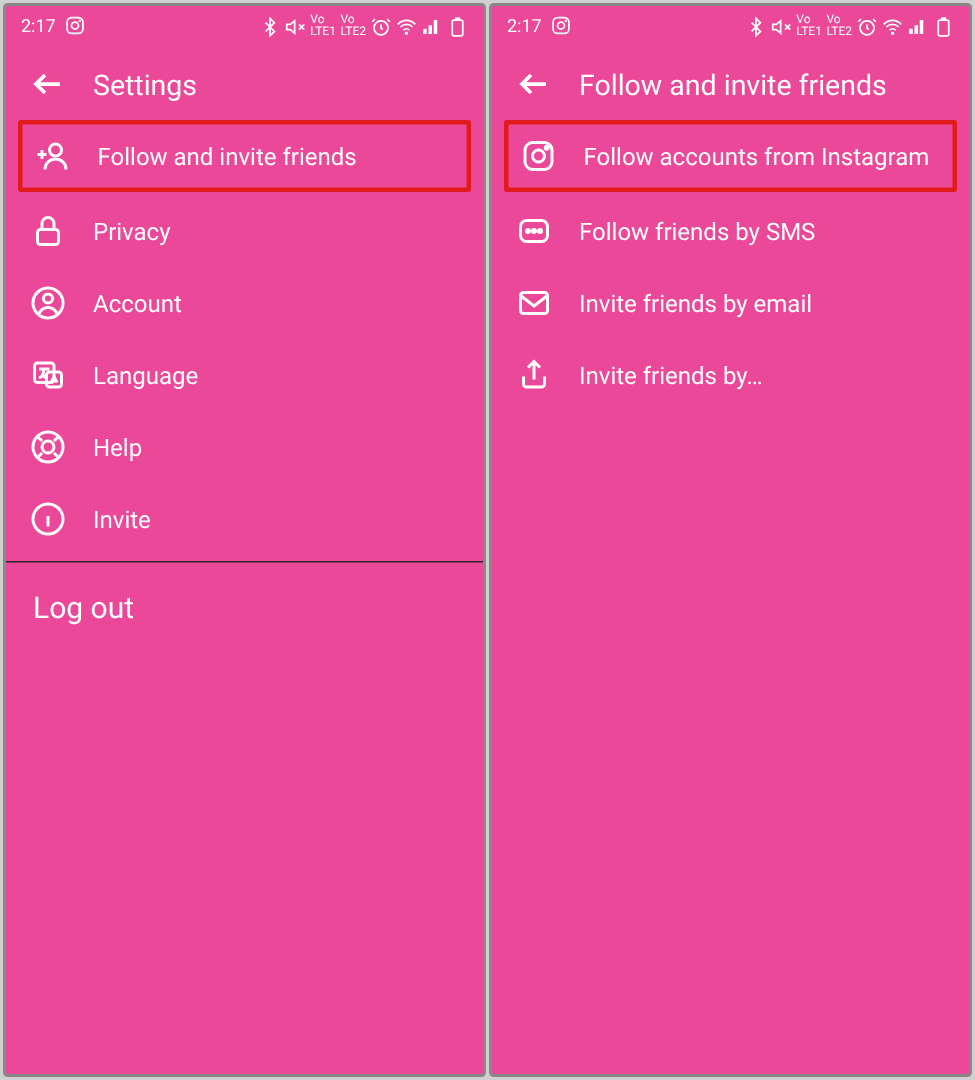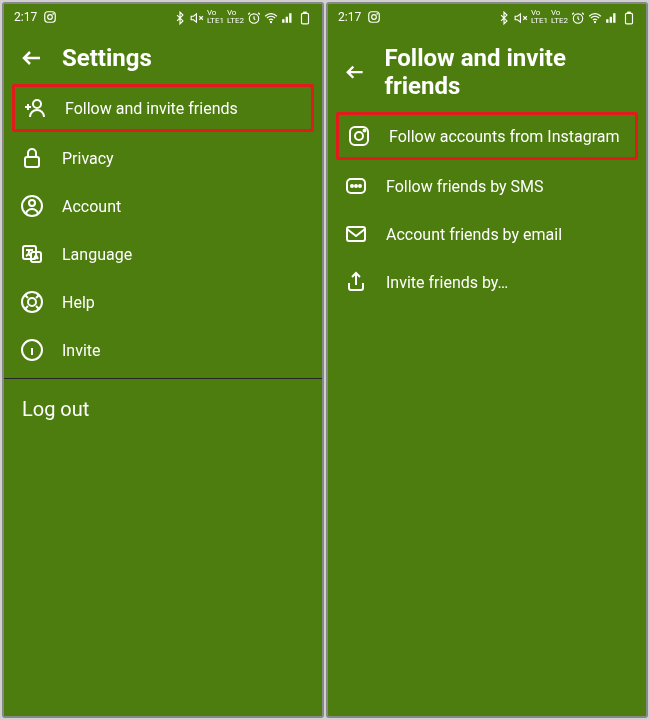--- a/index.html
+++ b/index.html
@@ -7,21 +7,21 @@
     background: #d0d0d0;
     font-family: -apple-system, Roboto, "Segoe UI", sans-serif;
     width: 650px;
     height: 720px;
     display: flex;
     gap: 2px;
     padding: 2px;
   }
   .phone {
     flex: 1;
-    background: #4d7c0f;
+    background: #ec4899;
     border: 2px solid #888;
     border-radius: 3px;
     display: flex;
     flex-direction: column;
     overflow: hidden;
   }
   .statusbar {
     height: 26px;
     display: flex;
     justify-content: space-between;
@@ -35,22 +35,22 @@
   .status-icon { width:14px; height:14px; display:inline-flex; }
   .status-small { font-size: 8px; line-height: 8px; }
   .header {
     display: flex;
     align-items: center;
     gap: 18px;
     padding: 14px 16px 10px 16px;
     color: #fff;
   }
   .header .title {
-    font-size: 24px;
-    font-weight: 700;
+    font-size: 19px;
+    font-weight: 400;
   }
   .back { width:24px; height:24px; display:flex; align-items:center; justify-content:center; color:#fff; }
   .list { display:flex; flex-direction:column; }
   .item {
     display:flex;
     align-items:center;
     gap:18px;
     padding:12px 16px;
     color:#fff;
     font-size:16px;
@@ -283,21 +283,21 @@
       </span>
       <span>Follow friends by SMS</span>
     </div>
     <div class="item">
       <span class="icon">
         <svg viewBox="0 0 24 24" stroke-width="2">
             <rect x="3" y="5" width="18" height="14" rx="2"></rect>
             <path d="M3 7l9 7 9-7"></path>
           </svg>
       </span>
-      <span>Account friends by email</span>
+      <span>Invite friends by email</span>
     </div>
     <div class="item">
       <span class="icon">
         <svg viewBox="0 0 24 24" stroke-width="2">
             <path d="M12 3v12M8 7l4-4 4 4M5 13v5a2 2 0 002 2h10a2 2 0 002-2v-5"></path>
           </svg>
       </span>
       <span>Invite friends by…</span>
     </div>
   </div>

